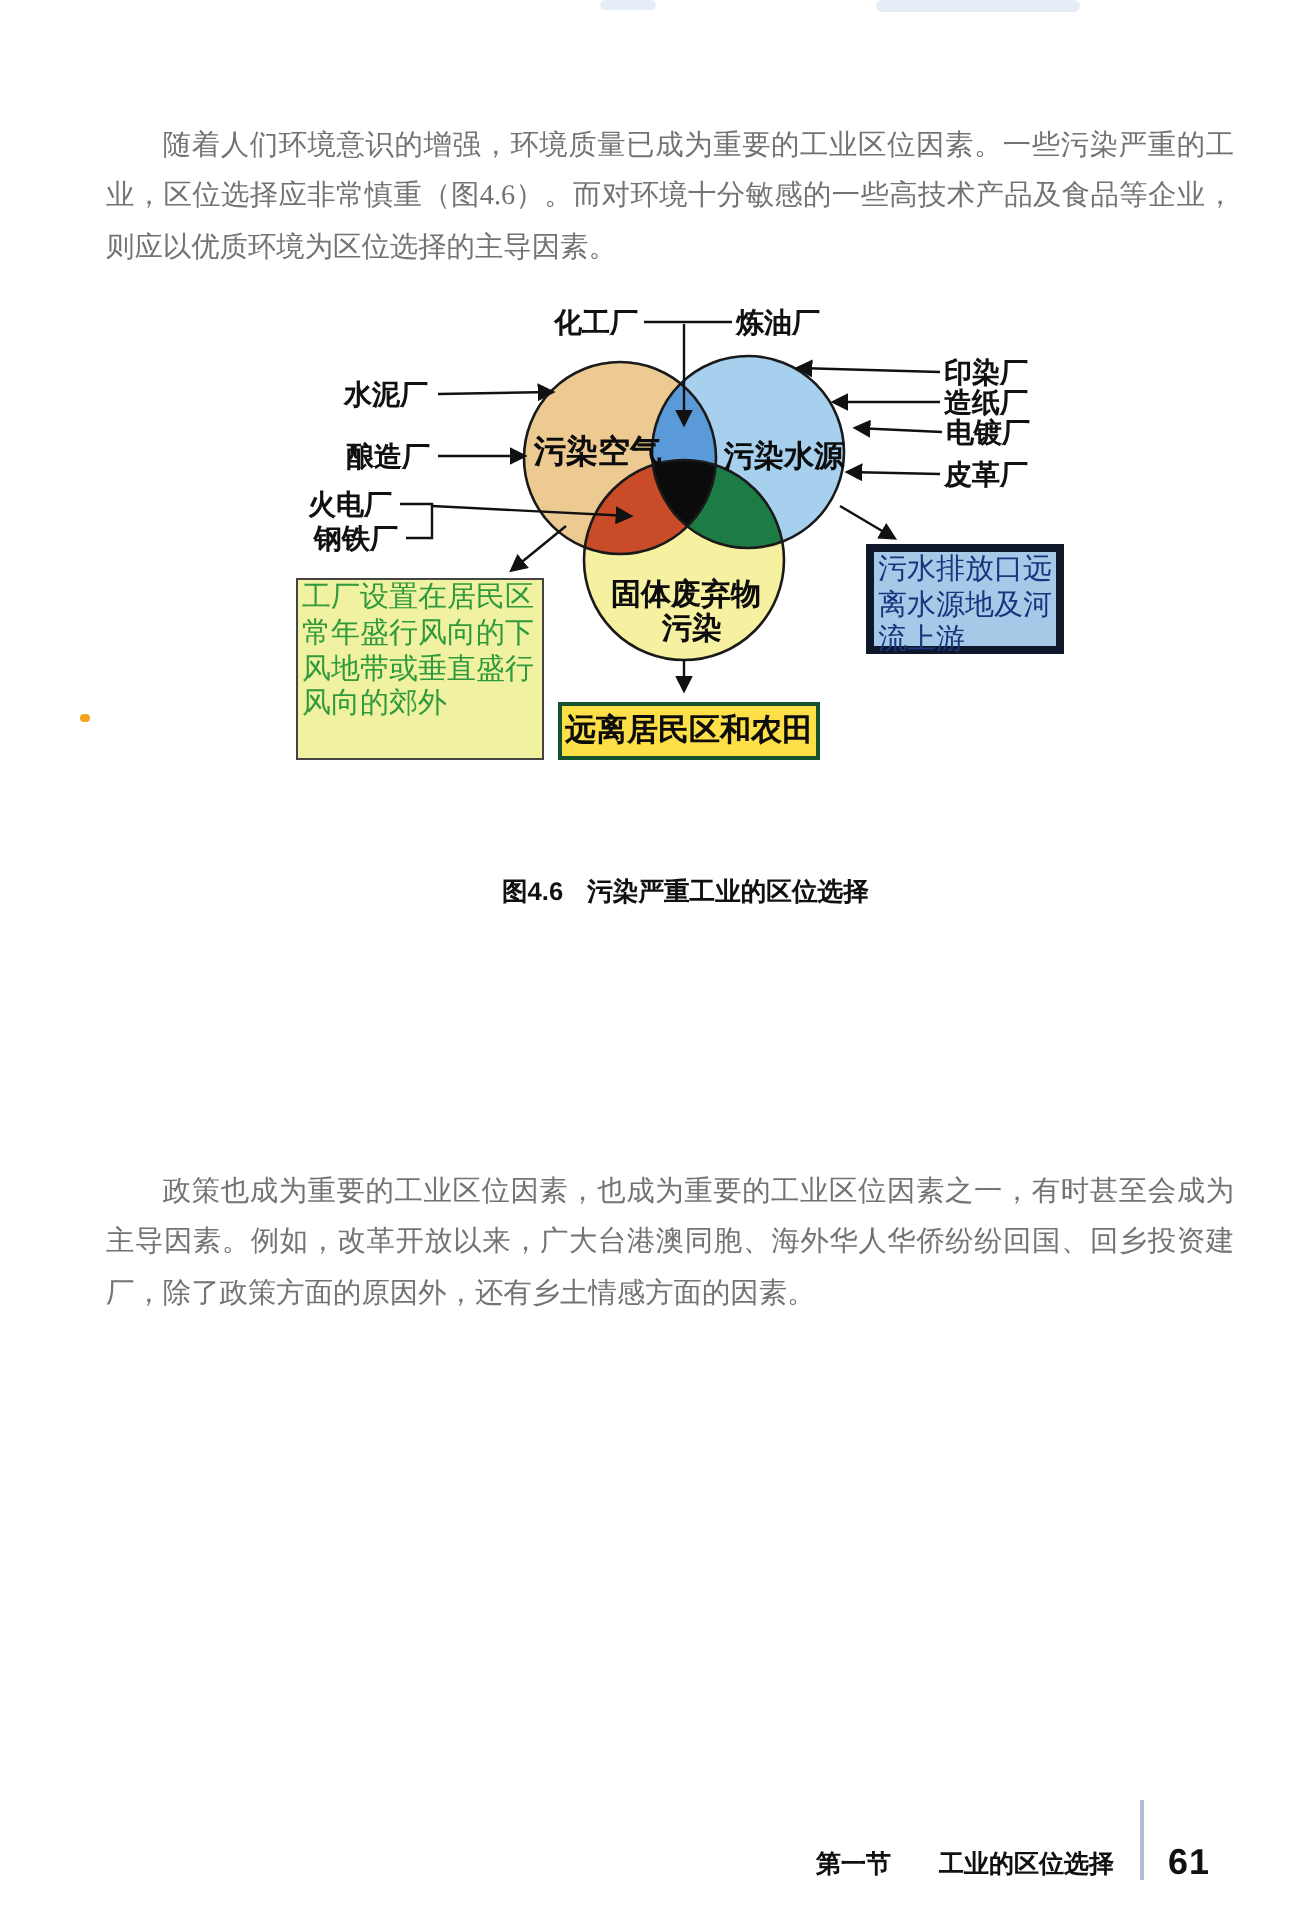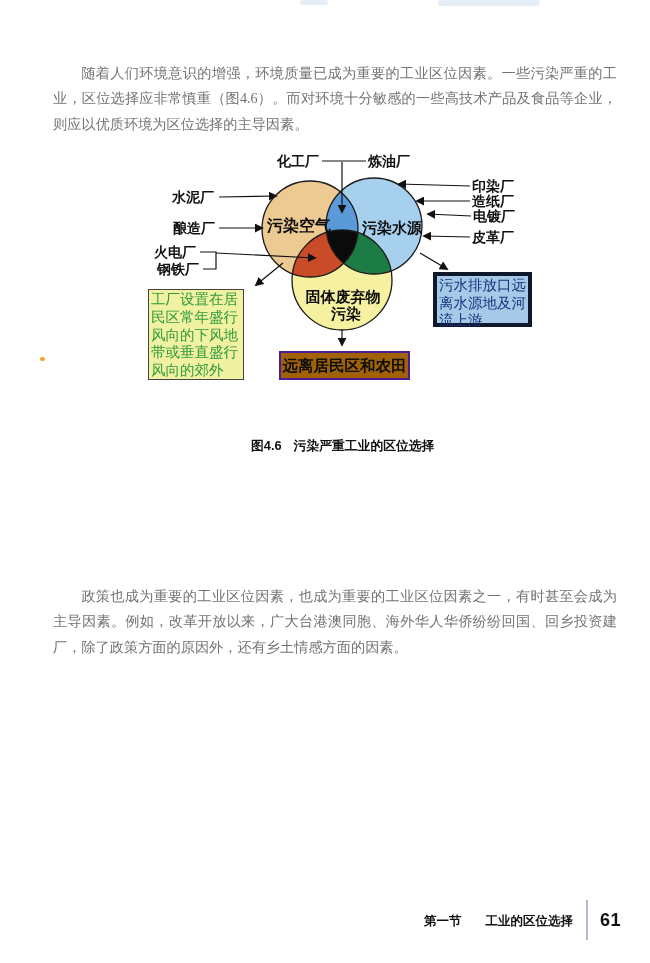--- a/index.html
+++ b/index.html
@@ -5,30 +5,30 @@
   html,body{margin:0;padding:0;background:#e8e8e8;}
   .page{position:relative;width:650px;height:963px;background:#ffffff;overflow:hidden;
         font-family:"Liberation Serif",serif;color:#151515;}
   .para{position:absolute;left:45px;width:564px;margin:8px;font-size:14.2px;line-height:25.4px;
         text-align:justify;text-indent:2em;color:#737373;}
   #p1{top:53px}
   #p2{top:451px}
   #p3{top:576px}
   .venn-svg{position:absolute;left:0;top:150px;}
   .note{position:absolute;box-sizing:border-box;font-family:"Liberation Serif",serif;}
-  .note-air{left:148px;top:289px;width:96px;height:91px;background:#f1f1a2;border:1px solid #444;
+  .note-air{left:148px;top:289px;width:124px;height:91px;background:#f1f1a2;border:1px solid #444;
             color:#2f9a3c;font-size:14.5px;line-height:17.8px;padding:1px 2px;}
   .note-water{left:433px;top:272px;width:99px;height:55px;background:#a6c9e8;border:4px solid #0f172a;
             color:#16357d;font-size:14.5px;line-height:17.6px;padding:1px 2px;}
-  .note-solid{left:279px;top:351px;width:131px;height:29px;background:#a16207;border:2px solid #4c1d95;
+  .note-solid{left:279px;top:351px;width:131px;height:29px;background:#fde047;border:2px solid #14532d;
             color:#0c0c0c;font-weight:bold;font-size:15.5px;line-height:25px;text-align:center;}
   .caption{position:absolute;top:402px;left:251px;font-size:12.8px;font-weight:bold;color:#111;
            font-family:"Liberation Sans",sans-serif;white-space:nowrap;margin-top:36px;}
   .caption .cap-title{margin-left:12px;}
-  .footer{position:absolute;top:902px;left:424px;display:flex;align-items:center;
+  .footer{position:absolute;top:902px;left:408px;display:flex;align-items:flex-end;
           font-family:"Liberation Sans",sans-serif;color:#111;}
   .footer .sec{font-weight:bold;font-size:12.5px;line-height:16px;}
   .footer .sec-title{font-weight:bold;font-size:12.5px;line-height:16px;margin-left:24px;}
   .footer .bar{width:2px;height:40px;background:#b3bdd2;margin-left:13px;margin-top:-2px;}
   .footer .num{font-weight:bold;font-size:18px;line-height:18px;margin-left:12px;margin-top:-3px;letter-spacing:.5px;}
   .smudge{position:absolute;background:#dfeaf5;opacity:.8;border-radius:3px;}
   .smudge-a{left:300px;top:0;width:28px;height:5px;}
   .smudge-b{left:438px;top:0;width:102px;height:6px;}
   .speck{position:absolute;left:40px;top:357px;width:5px;height:4px;background:#f2a41e;border-radius:2px;}
 </style>

